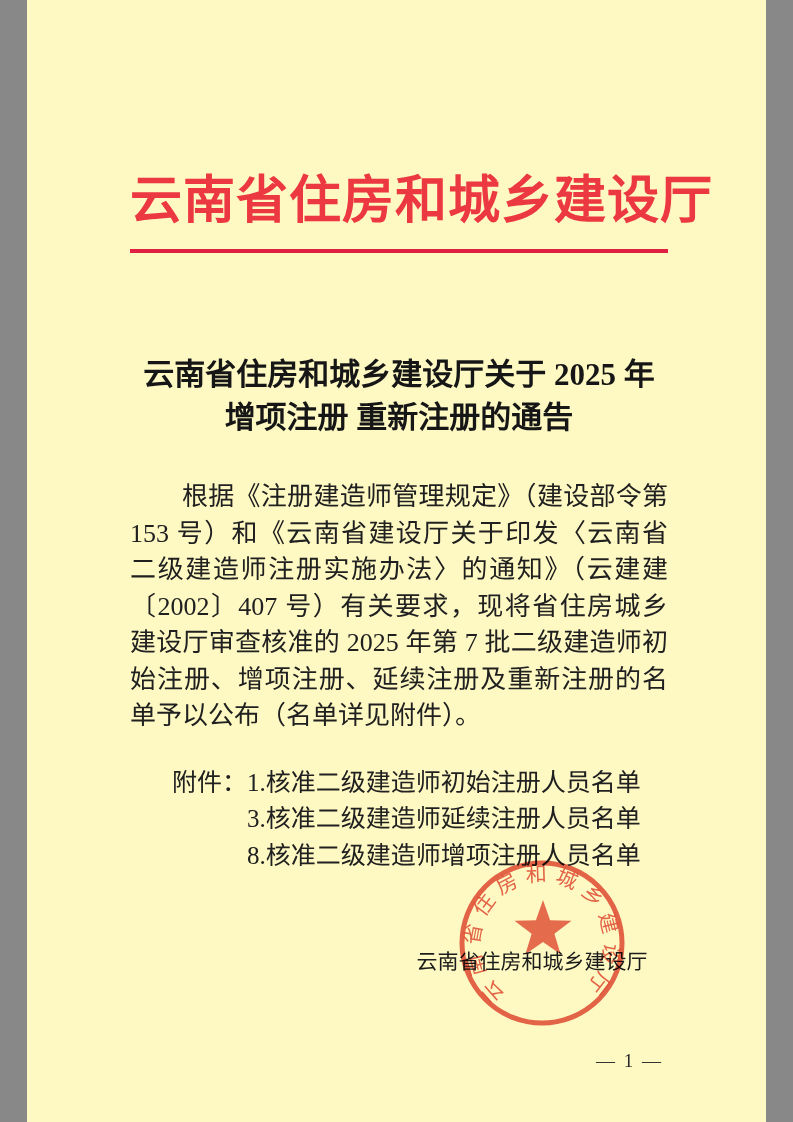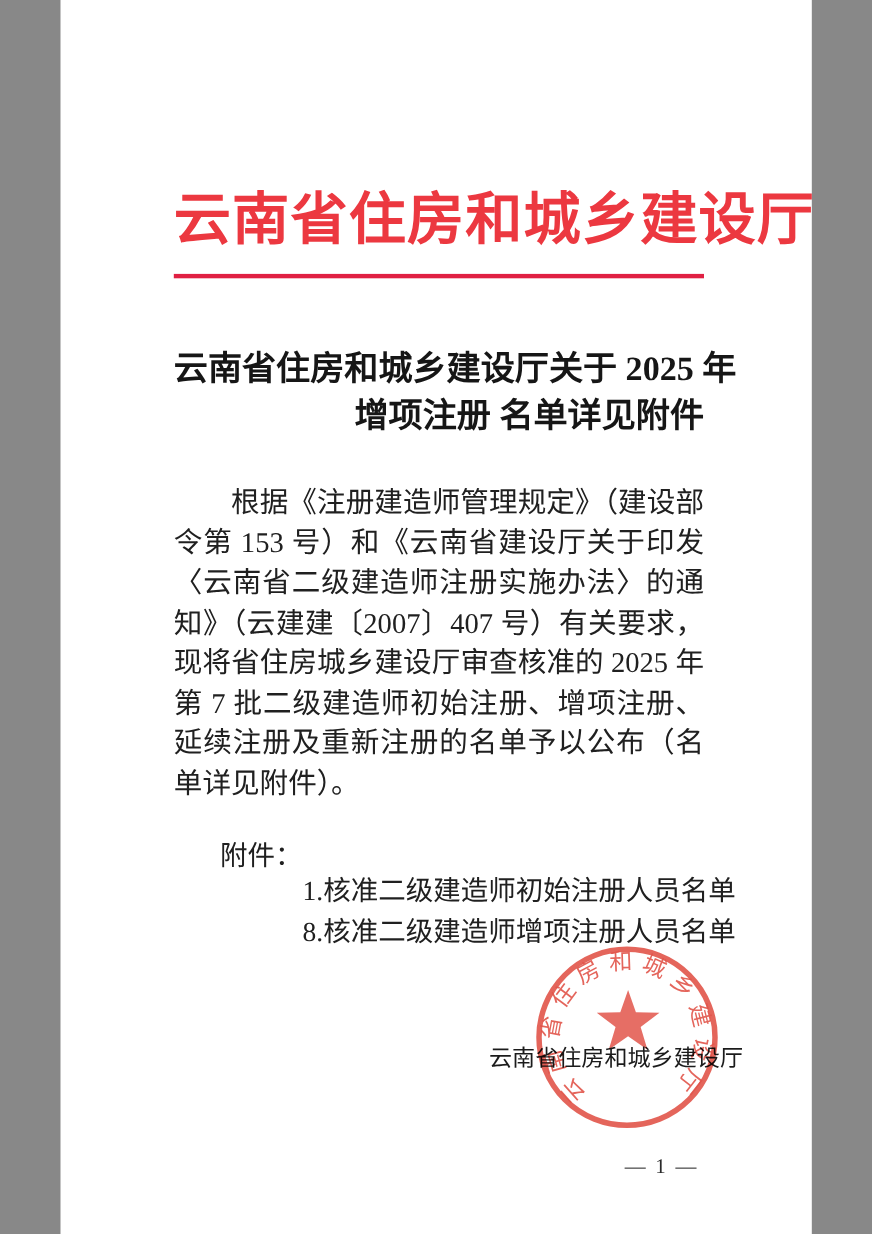--- a/index.html
+++ b/index.html
@@ -1,22 +1,22 @@
 <!DOCTYPE html>
 <html lang="zh-CN"><head>
 <meta charset="utf-8">
 <style>
   * { margin: 0; padding: 0; box-sizing: border-box; }
   html, body { background: #888; }
   .page {
     position: relative;
-    width: 683px;
+    width: 739px;
     height: 1122px;
     margin: 0 auto;
-    background: #ffffff;
+    background: #fef9c3;
     overflow: hidden;
     font-family: "Liberation Serif", "DejaVu Serif", serif;
     color: #1b1b1b;
   }
   .content {
     padding: 170px 98px 0 103px;
   }
   .masthead {
     text-align: center;
     font-size: 52px;
@@ -25,22 +25,22 @@
     letter-spacing: 1px;
     color: #ec3840;
     white-space: nowrap;
   }
   .red-rule {
     height: 4px;
     background: #e02043;
     margin-top: 17px;
   }
   .doc-title {
-    margin-top: 60px;
-    text-align: right;
+    margin-top: 100px;
+    text-align: center;
     font-size: 31px;
     font-weight: bold;
     line-height: 43px;
     color: #161616;
   }
   .doc-title div { white-space: nowrap; }
   .body-paragraph {
     margin-top: 40px;
     font-size: 26px;
     line-height: 36.5px;
@@ -53,21 +53,21 @@
     font-size: 25px;
     line-height: 36.5px;
     color: #202020;
   }
   .attachments .row { display: flex; text-align: center; }
   .attachments .label {
     flex: 0 0 auto;
     padding-left: 42px;
     white-space: nowrap;
   }
-  .attachments ul { list-style: none; margin-top: 32px; }
+  .attachments ul { list-style: none; }
   .attachments li { white-space: nowrap; }
   .signature-block {
     position: absolute;
     left: 388px;
     top: 944px;
     width: 234px;
     text-align: center;
     font-size: 21px;
     line-height: 37px;
     color: #1b1b1b;
@@ -100,30 +100,31 @@
 <body>
 
 <div class="page">
   <div class="content">
     <div class="masthead">云南省住房和城乡建设厅</div>
 
     <div class="red-rule"></div>
 
     <div class="doc-title">
       <div>云南省住房和城乡建设厅关于 2025 年</div>
-      <div>增项注册 名单详见附件</div>
+      <div>增项注册 重新注册的通告</div>
     </div>
 
-    <div class="body-paragraph">根据《注册建造师管理规定》（建设部令第 153 号）和《云南省建设厅关于印发〈云南省二级建造师注册实施办法〉的通知》（云建建〔2007〕407 号）有关要求，现将省住房城乡建设厅审查核准的 2025 年第 7 批二级建造师初始注册、增项注册、延续注册及重新注册的名单予以公布（名单详见附件）。</div>
+    <div class="body-paragraph">根据《注册建造师管理规定》（建设部令第 153 号）和《云南省建设厅关于印发〈云南省二级建造师注册实施办法〉的通知》（云建建〔2002〕407 号）有关要求，现将省住房城乡建设厅审查核准的 2025 年第 7 批二级建造师初始注册、增项注册、延续注册及重新注册的名单予以公布（名单详见附件）。</div>
 
     <div class="attachments">
       <div class="row">
         <span class="label">附件：</span>
         <ul>
           <li>1.核准二级建造师初始注册人员名单</li>
+          <li>3.核准二级建造师延续注册人员名单</li>
           <li>8.核准二级建造师增项注册人员名单</li>
         </ul>
       </div>
     </div>
   </div>
 
   <div class="signature-block">
     <div class="sig-agency">云南省住房和城乡建设厅</div>
   </div>
 

